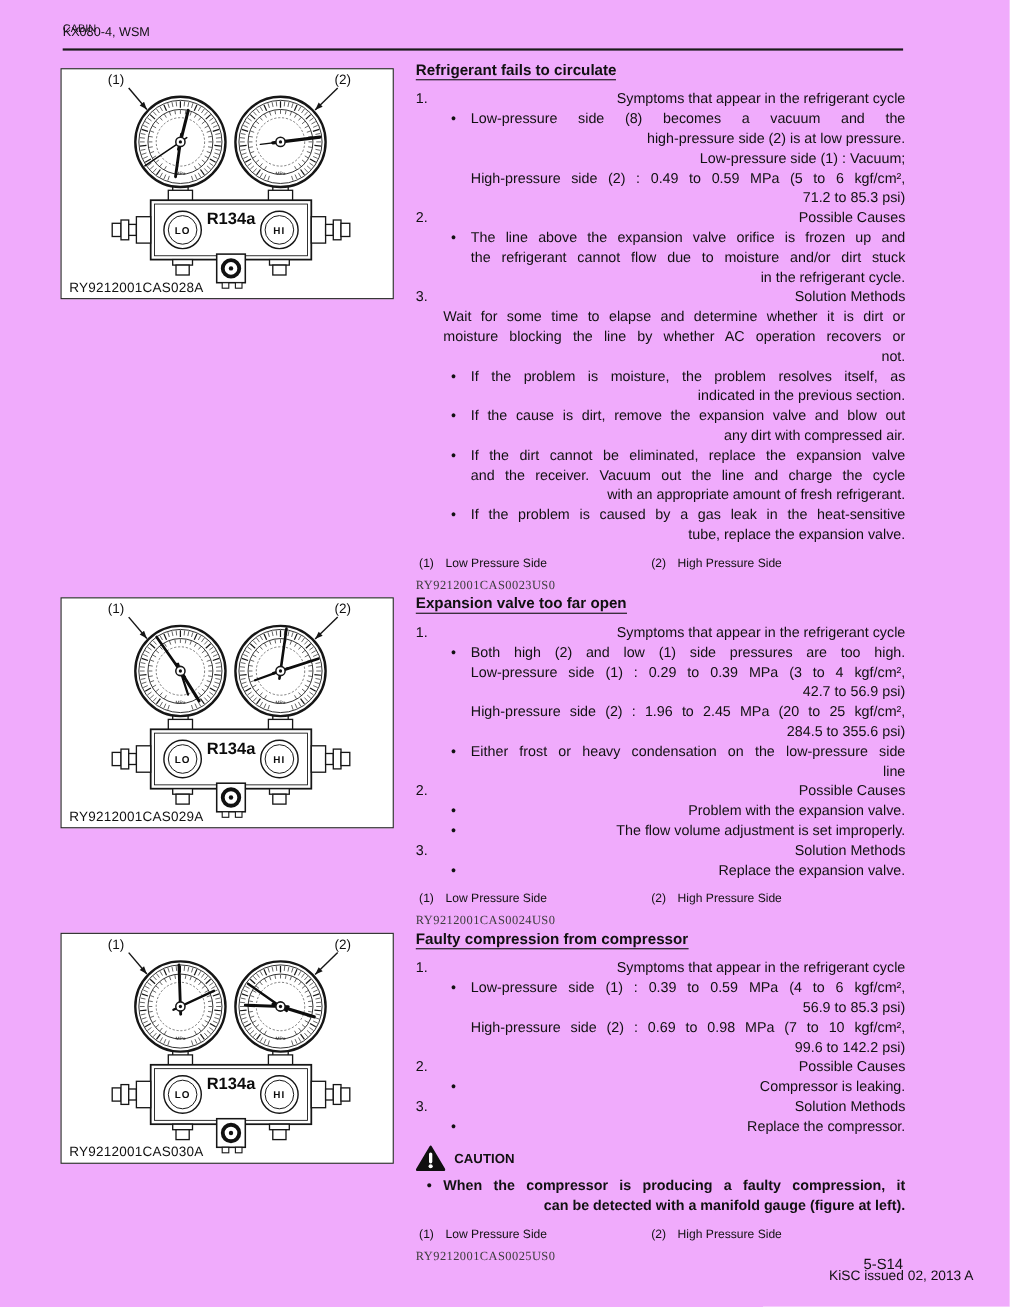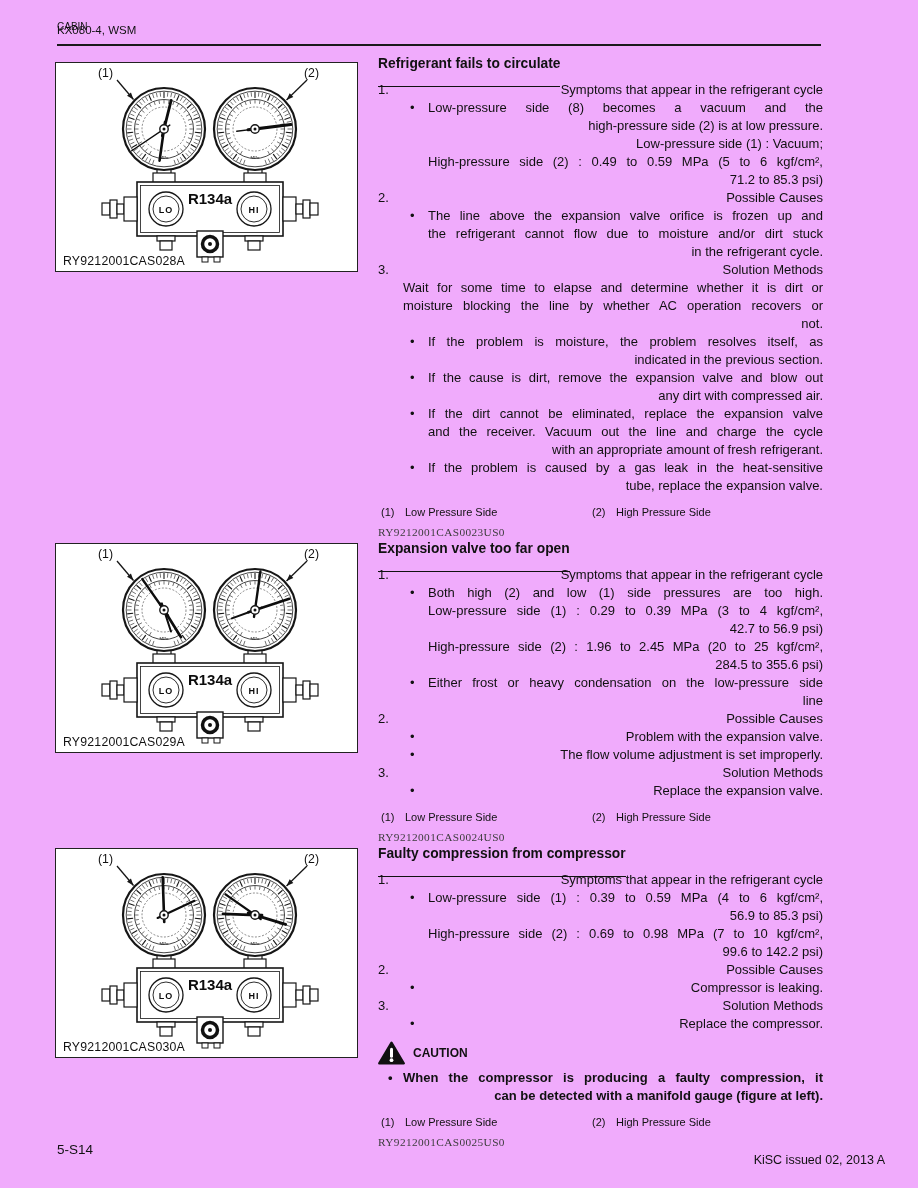--- a/index.html
+++ b/index.html
@@ -9,21 +9,21 @@
   .hdr-left{position:absolute;left:57px;top:24px;font-size:11.5px;}
   .hdr-right{position:absolute;left:57px;top:21px;width:764px;text-align:left;font-size:10px;}
   .hdr-rule{position:absolute;left:57px;top:44px;width:764px;height:2px;background:#1a1a1a;}
   
   .figure{position:absolute;left:55px;width:303px;height:210px;border:1.5px solid #222;background:#fff;box-sizing:border-box;}
   .figure svg{display:block;}
   .fig-caption{position:absolute;left:7px;bottom:3px;font-size:12.3px;letter-spacing:0.2px;}
   
   .section{position:absolute;left:378px;width:445px;font-size:13px;line-height:18px;}
   .sec-title{margin:0 0 7px 0;font-size:13.8px;font-weight:bold;line-height:20px;}
-  .sec-title span{border-bottom:1.6px solid #111;padding-bottom:15px;}
+  .sec-title span{border-bottom:1.6px solid #111;padding-bottom:1px;}
   .blk{display:flex;}
   .blk .marker{flex:0 0 auto;}
   .blk.num .marker{width:25px;}
   .blk.bullet{padding-left:32px;}
   .blk.bullet .marker{width:18px;}
   .blk.cont{padding-left:50px;}
   .blk.numcont{padding-left:25px;}
   .blk.caution-bullet{padding-left:10px;font-weight:bold;}
   .blk.caution-bullet .marker{width:15px;}
   .blk .txt{flex:1 1 auto;min-width:0;}
@@ -31,21 +31,21 @@
   .lline{text-align:right;}
   .blk.caution-head{margin:8px 0 4px 0;display:flex;align-items:center;font-weight:bold;font-size:12px;}
   .blk.caution-head .cau-label{margin-left:8px;}
   .legend{margin-top:10px;padding-left:3px;display:flex;font-size:11px;line-height:14px;}
   .leg-item{display:flex;}
   .leg-item:first-child{width:211px;}
   .leg-num{width:24px;flex:0 0 auto;}
   .ref{margin-top:4px;text-align:left;font-family:Liberation Serif, serif;
        font-size:11.3px;color:#3d3d3d;letter-spacing:0.4px;}
   
-  .page-num{position:absolute;left:57px;top:1142px;width:764px;text-align:left;font-size:13.5px;}
+  .page-num{position:absolute;left:57px;top:1142px;width:764px;text-align:right;font-size:13.5px;}
   .kisc{position:absolute;right:33px;top:1153px;font-size:12.5px;}
 </style>
 </head>
 <body>
 
 <div class="page">
 
   <div class="hdr-left">KX080-4, WSM</div>
   <div class="hdr-right">CABIN</div>
   <div class="hdr-rule"></div>

